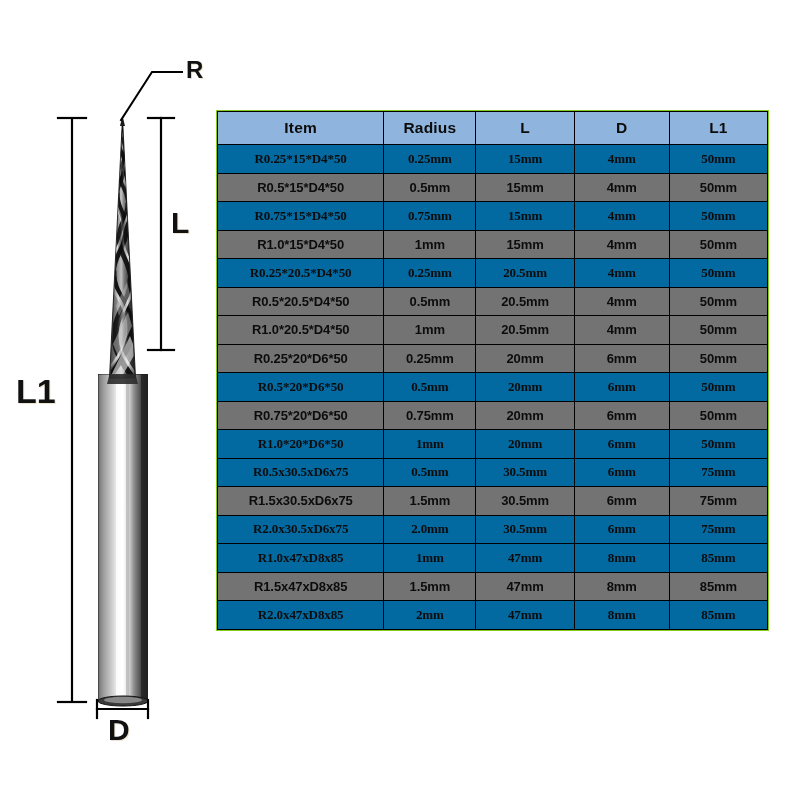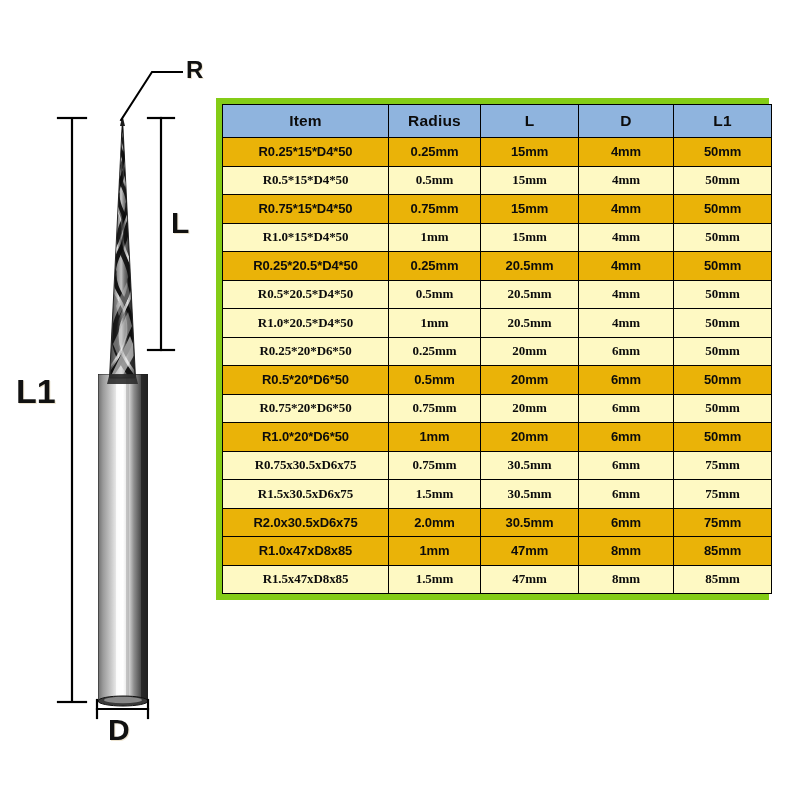--- a/index.html
+++ b/index.html
@@ -62,23 +62,23 @@
   #label-D {
     left: 108px;
     top: 715px;
     font-size: 30px;
   }
 
   
   #spec-table-wrap {
     position: absolute;
     left: 216px;
-    top: 98px;
+    top: 110px;
     width: 553px;
-    border: 6px solid #84cc16;
+    border: 1px solid #84cc16;
     box-sizing: border-box;
     background: #ffffff;
   }
   table.spec {
     border-collapse: collapse;
     width: 100%;
     table-layout: fixed;
   }
   table.spec th,
   table.spec td {
@@ -97,25 +97,25 @@
     background: #8fb4de;
     font-size: 15.5px;
     height: 32px;
     letter-spacing: 0.2px;
   }
   table.spec tbody td {
     font-size: 13px;
     letter-spacing: -0.1px;
   }
   table.spec tbody tr.odd td {
-    background: #eab308;
+    background: #0369a1;
+    font-family: Liberation Serif, serif;
   }
   table.spec tbody tr.even td {
-    background: #fef9c3;
-    font-family: Liberation Serif, serif;
+    background: #737373;
   }
   
   col.c-item   { width: 166px; }
   col.c-radius { width: 92px; }
   col.c-l      { width: 98px; }
   col.c-d      { width: 95px; }
   col.c-l1     { width: 98px; }
 </style>
 </head>
 <body>
@@ -333,23 +333,23 @@
             <td>6mm</td>
             <td>50mm</td>
           </tr>
           <tr class="odd">
             <td>R1.0*20*D6*50</td>
             <td>1mm</td>
             <td>20mm</td>
             <td>6mm</td>
             <td>50mm</td>
           </tr>
-          <tr class="even">
-            <td>R0.75x30.5xD6x75</td>
-            <td>0.75mm</td>
+          <tr class="odd">
+            <td>R0.5x30.5xD6x75</td>
+            <td>0.5mm</td>
             <td>30.5mm</td>
             <td>6mm</td>
             <td>75mm</td>
           </tr>
           <tr class="even">
             <td>R1.5x30.5xD6x75</td>
             <td>1.5mm</td>
             <td>30.5mm</td>
             <td>6mm</td>
             <td>75mm</td>
@@ -368,17 +368,24 @@
             <td>8mm</td>
             <td>85mm</td>
           </tr>
           <tr class="even">
             <td>R1.5x47xD8x85</td>
             <td>1.5mm</td>
             <td>47mm</td>
             <td>8mm</td>
             <td>85mm</td>
           </tr>
+          <tr class="odd">
+            <td>R2.0x47xD8x85</td>
+            <td>2mm</td>
+            <td>47mm</td>
+            <td>8mm</td>
+            <td>85mm</td>
+          </tr>
         </tbody>
     </table>
   </div>
 
 </div>
 
 </body></html>

